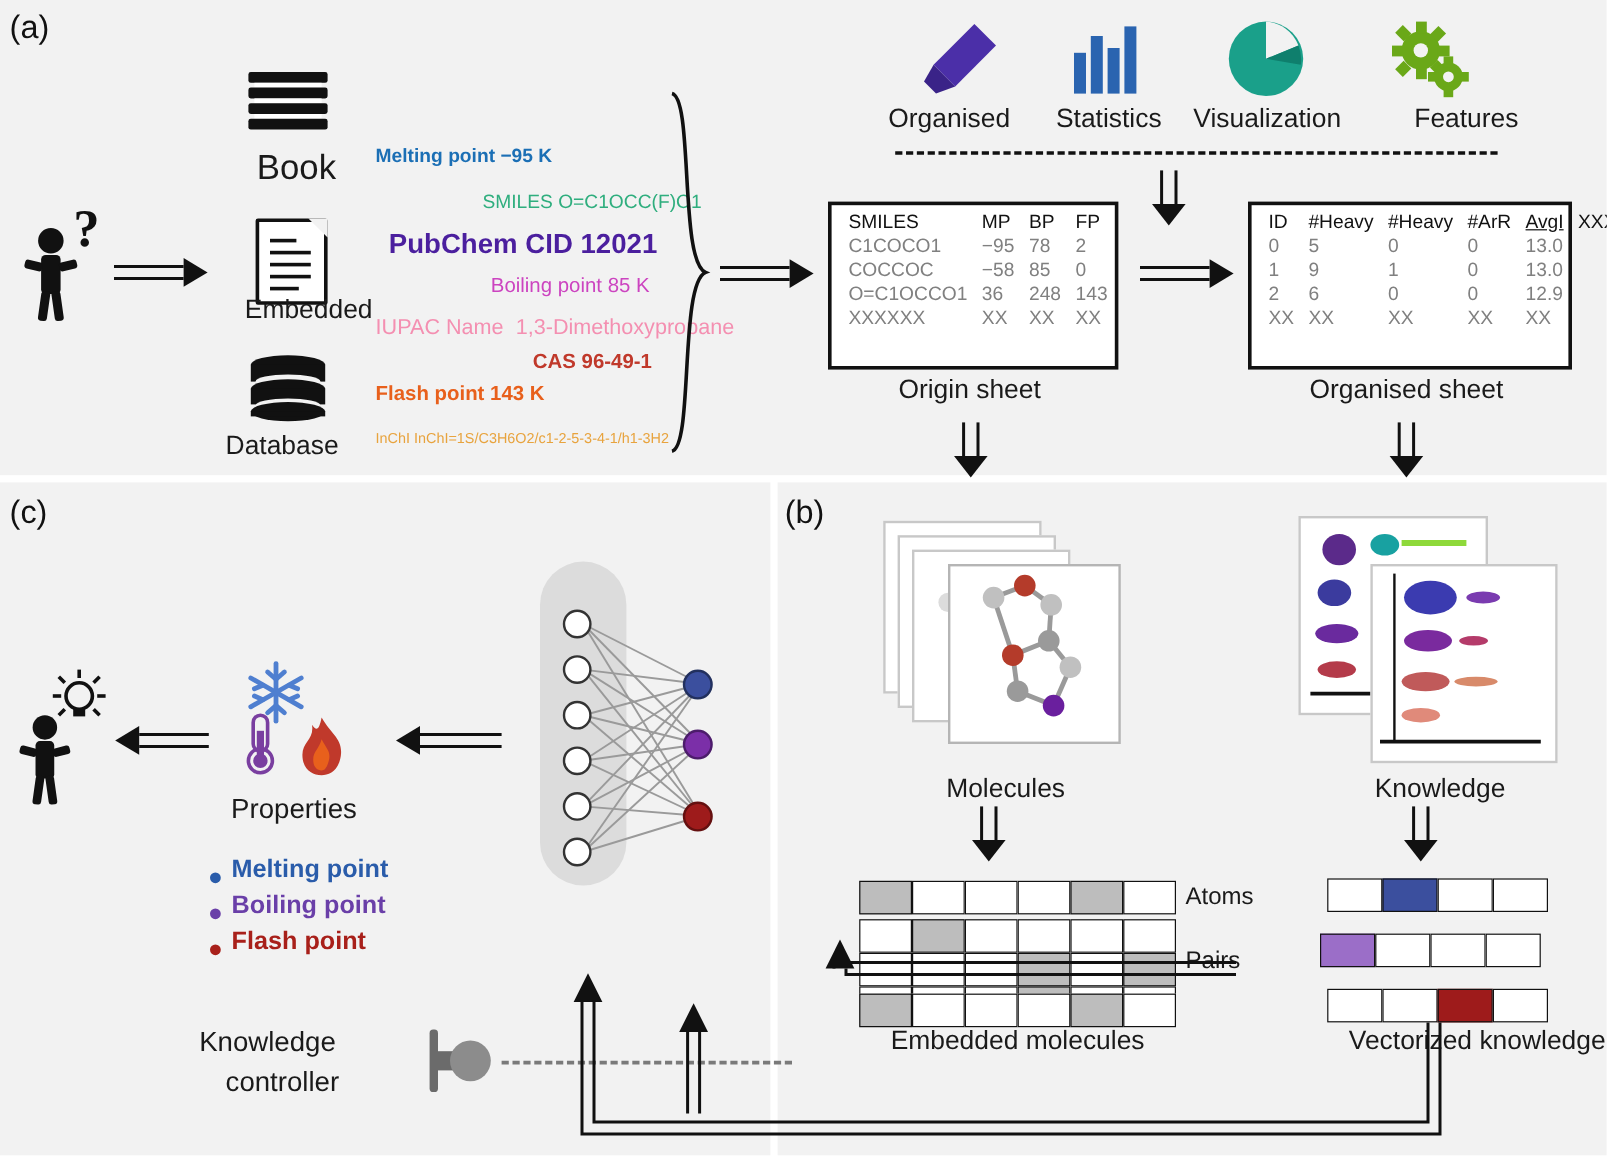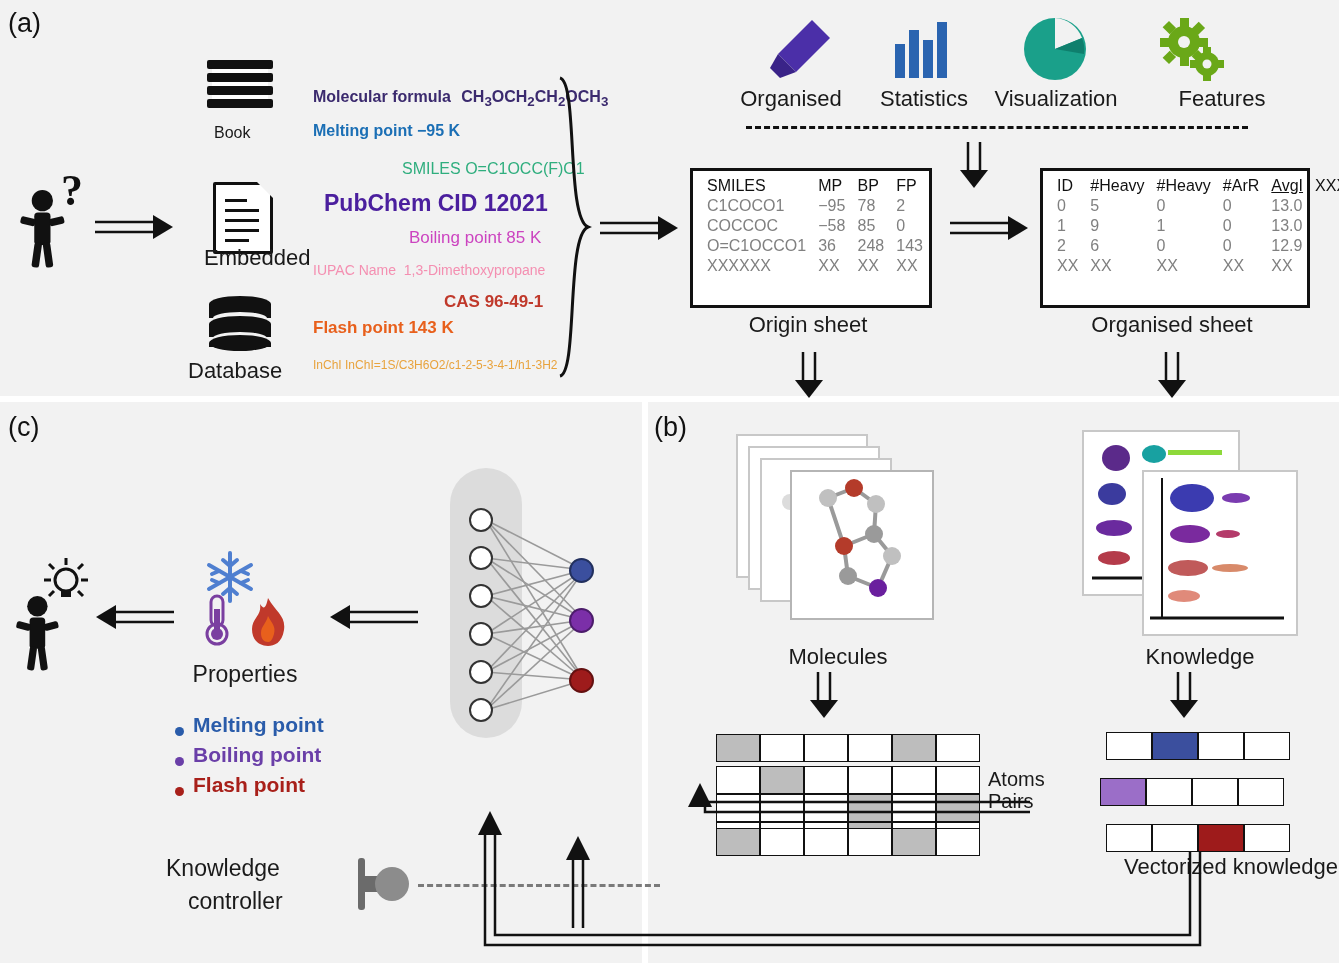--- a/index.html
+++ b/index.html
@@ -111,21 +111,21 @@
 
   <div class="book" style="left:207px;top:60px;">
     <div class="b" style="top:0;"></div>
     <div class="pg" style="top:9px;"></div>
     <div class="b" style="top:13px;"></div>
     <div class="pg" style="top:22px;"></div>
     <div class="b" style="top:26px;"></div>
     <div class="pg" style="top:35px;"></div>
     <div class="b" style="top:39px;"></div>
   </div>
-  <div class="lbl" style="left:214px;top:124px;font-size:16px;">Book</div>
+  <div class="lbl" style="left:214px;top:124px;font-size:29px;">Book</div>
 
   <div class="doc" style="left:213px;top:182px;">
     <div class="corner"></div>
     <div class="ln" style="top:14px;width:22px;"></div>
     <div class="ln" style="top:24px;width:34px;"></div>
     <div class="ln" style="top:34px;width:34px;"></div>
     <div class="ln" style="top:44px;width:34px;"></div>
     <div class="ln" style="top:54px;width:24px;"></div>
   </div>
   <div class="lbl" style="left:204px;top:245px;font-size:22px;">Embedded</div>
@@ -135,37 +135,33 @@
     <div class="rect" style="top:8px;height:14px;"></div>
     <div class="el" style="top:16px;background:#f2f2f2;height:12px;left:4px;width:54px;"></div>
     <div class="el" style="top:20px;"></div>
     <div class="rect" style="top:28px;height:13px;"></div>
     <div class="el" style="top:36px;background:#f2f2f2;height:12px;left:4px;width:54px;"></div>
     <div class="el" style="top:39px;"></div>
     <div class="rect" style="top:47px;height:4px;"></div>
   </div>
   <div class="lbl" style="left:188px;top:358px;font-size:22px;">Database</div>
 
-  <div class="meta" style="left:313px;top:88px;font-size:16px;font-weight:700;color:#3b2a6e;">
-    <span>Molecular formula</span>
-    <span style="margin-left:6px;">CH<sub>3</sub>OCH<sub>2</sub>CH<sub>2</sub>OCH<sub>3</sub></span>
-  </div>
   <div class="meta" style="left:313px;top:122px;font-size:16px;font-weight:700;color:#1b6fb5;">
     <span>Melting point</span> <span>−95  K</span>
   </div>
   <div class="meta" style="left:402px;top:160px;font-size:16px;color:#2fae7e;">
     <span>SMILES</span> <span>O=C1OCC(F)O1</span>
   </div>
   <div class="meta" style="left:324px;top:190px;font-size:23px;font-weight:700;color:#4b1f9e;">
     <span>PubChem CID</span> <span>12021</span>
   </div>
   <div class="meta" style="left:409px;top:228px;font-size:17px;color:#cc44c0;">
     <span>Boiling point</span> <span>85 K</span>
   </div>
-  <div class="meta" style="left:313px;top:262px;font-size:14px;color:#f48fb1;">
+  <div class="meta" style="left:313px;top:262px;font-size:18px;color:#f48fb1;">
     <span>IUPAC Name</span>&nbsp;&nbsp;<span>1,3-Dimethoxypropane</span>
   </div>
   <div class="meta" style="left:444px;top:292px;font-size:17px;font-weight:700;color:#c0392b;">
     <span>CAS</span> <span>96-49-1</span>
   </div>
   <div class="meta" style="left:313px;top:318px;font-size:17px;font-weight:700;color:#e8601c;">
     <span>Flash point</span> <span>143 K</span>
   </div>
   <div class="meta" style="left:313px;top:358px;font-size:12px;color:#e8a33d;">
     <span>InChI</span> <span>InChI=1S/C3H6O2/c1-2-5-3-4-1/h1-3H2</span>
@@ -446,22 +442,23 @@
     <div class="grid-cell" style="left:892px;top:822px;width:44px;height:28px;"></div>
     <div class="grid-cell" style="left:936px;top:822px;width:44px;height:28px;"></div>
 
     <div class="grid-cell" style="left:716px;top:828px;width:44px;height:28px;background:#bdbdbd;"></div>
     <div class="grid-cell" style="left:760px;top:828px;width:44px;height:28px;"></div>
     <div class="grid-cell" style="left:804px;top:828px;width:44px;height:28px;"></div>
     <div class="grid-cell" style="left:848px;top:828px;width:44px;height:28px;"></div>
     <div class="grid-cell" style="left:892px;top:828px;width:44px;height:28px;background:#bdbdbd;"></div>
     <div class="grid-cell" style="left:936px;top:828px;width:44px;height:28px;"></div>
   </div>
-  <div class="lbl" style="left:988px;top:736px;font-size:20px;margin-top:32px;">Atoms</div>
+  <div class="lbl" style="left:988px;top:736px;font-size:20px;">Atoms</div>
   <div class="lbl" style="left:988px;top:790px;font-size:20px;">Pairs</div>
+  <div class="ctext" style="left:700px;top:854px;width:296px;font-size:22px;color:#1a1a1a;">Embedded molecules</div>
 
   <div>
     <div class="grid-cell" style="left:1106px;top:732px;width:46px;height:28px;"></div>
     <div class="grid-cell" style="left:1152px;top:732px;width:46px;height:28px;background:#3b4f9e;"></div>
     <div class="grid-cell" style="left:1198px;top:732px;width:46px;height:28px;"></div>
     <div class="grid-cell" style="left:1244px;top:732px;width:46px;height:28px;"></div>
 
     <div class="grid-cell" style="left:1100px;top:778px;width:46px;height:28px;background:#9b6ec8;"></div>
     <div class="grid-cell" style="left:1146px;top:778px;width:46px;height:28px;"></div>
     <div class="grid-cell" style="left:1192px;top:778px;width:46px;height:28px;"></div>

